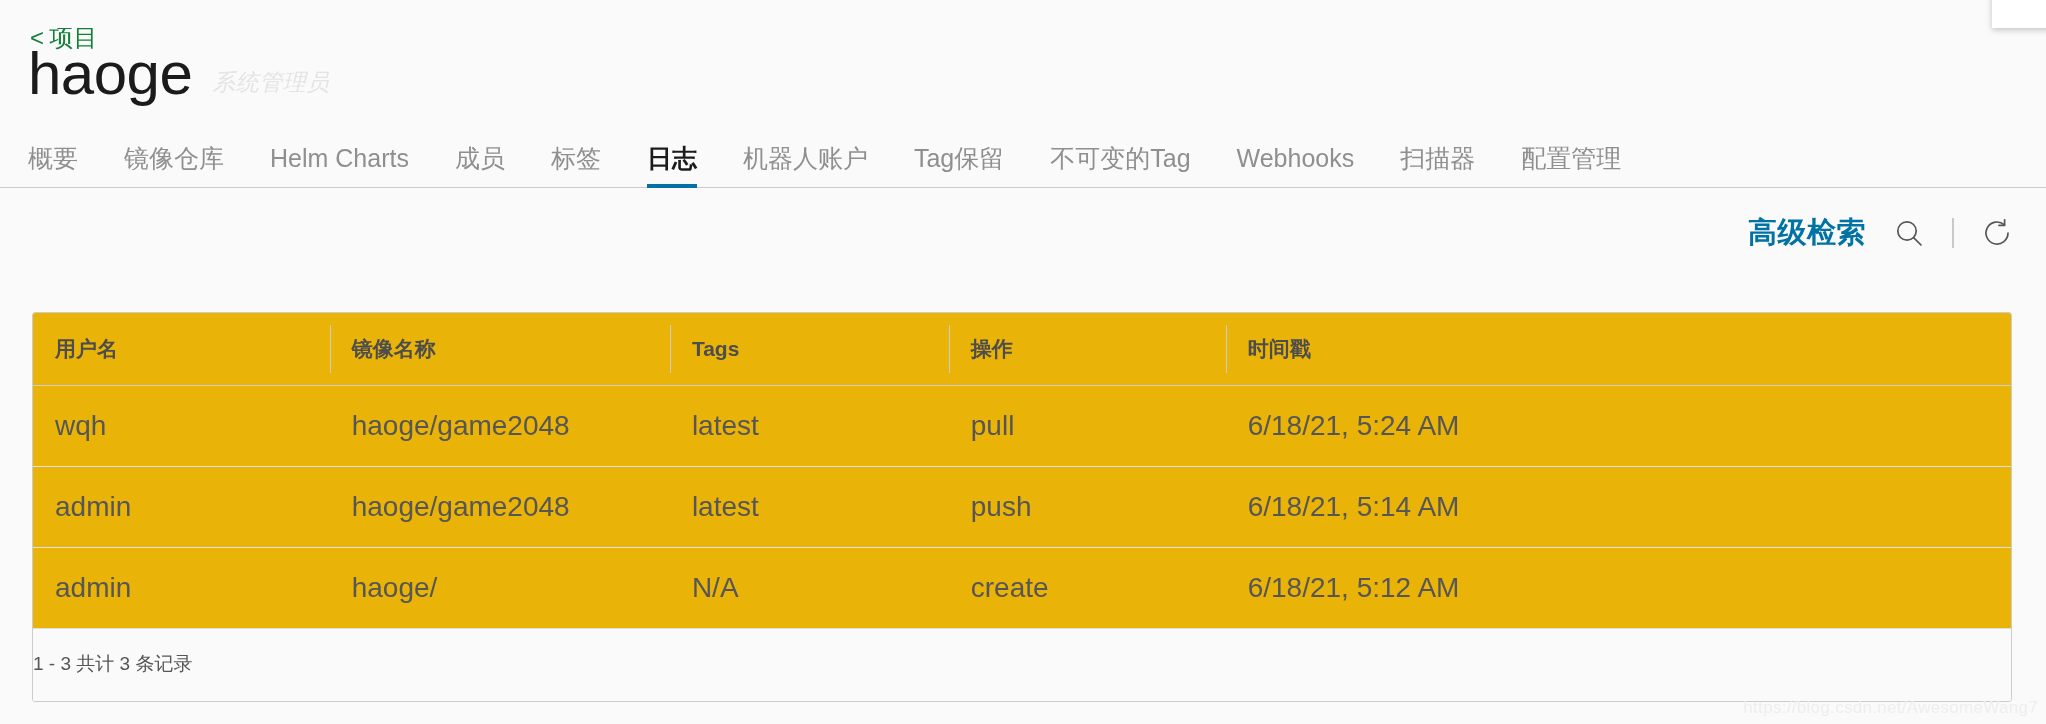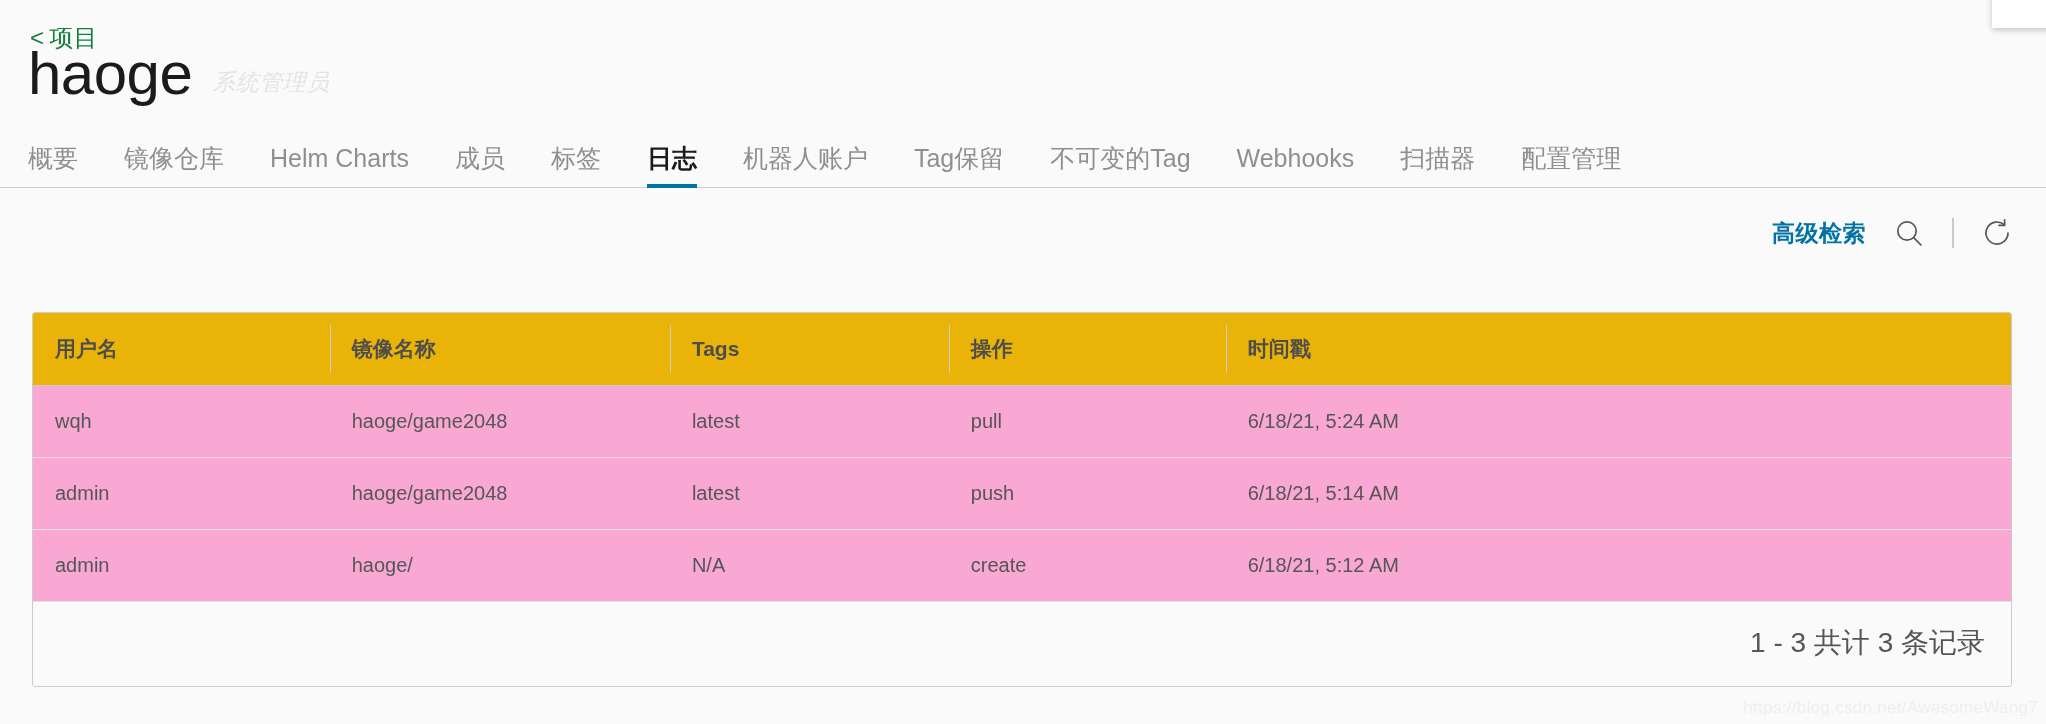--- a/index.html
+++ b/index.html
@@ -116,21 +116,21 @@
   
   .toolbar {
     position: absolute;
     top: 208px;
     right: 32px;
     display: flex;
     align-items: center;
     height: 50px;
   }
   .adv-search {
-    font-size: 23px;
+    font-size: 29px;
     color: #0072a3;
     font-weight: 700;
     letter-spacing: 0.5px;
     cursor: pointer;
     white-space: nowrap;
   }
   .icon-btn {
     margin-left: 26px;
     cursor: pointer;
     display: flex;
@@ -177,35 +177,34 @@
   table.datagrid thead th + th::before {
     content: "";
     position: absolute;
     left: 0;
     top: 12px;
     bottom: 12px;
     width: 1px;
     background: #cccccc;
   }
   table.datagrid tbody td {
-    font-size: 20px;
+    font-size: 28px;
     font-weight: 400;
     color: #565656;
     padding: 24px 0 24px 22px;
     border-bottom: 1px solid #e0e0e0;
-    background: #f9a8d4;
+    background: #eab308;
     white-space: nowrap;
     overflow: hidden;
     text-overflow: ellipsis;
   }
   .footer-bar {
     background: #fafafa;
-    font-size: 28px;
+    font-size: 19px;
     color: #565656;
-    text-align: right;
     padding: 22px 26px 24px 0;
     white-space: nowrap;
   }
 
   .watermark {
     position: absolute;
     right: 8px;
     bottom: 6px;
     font-size: 17px;
     color: #eeeeee;

